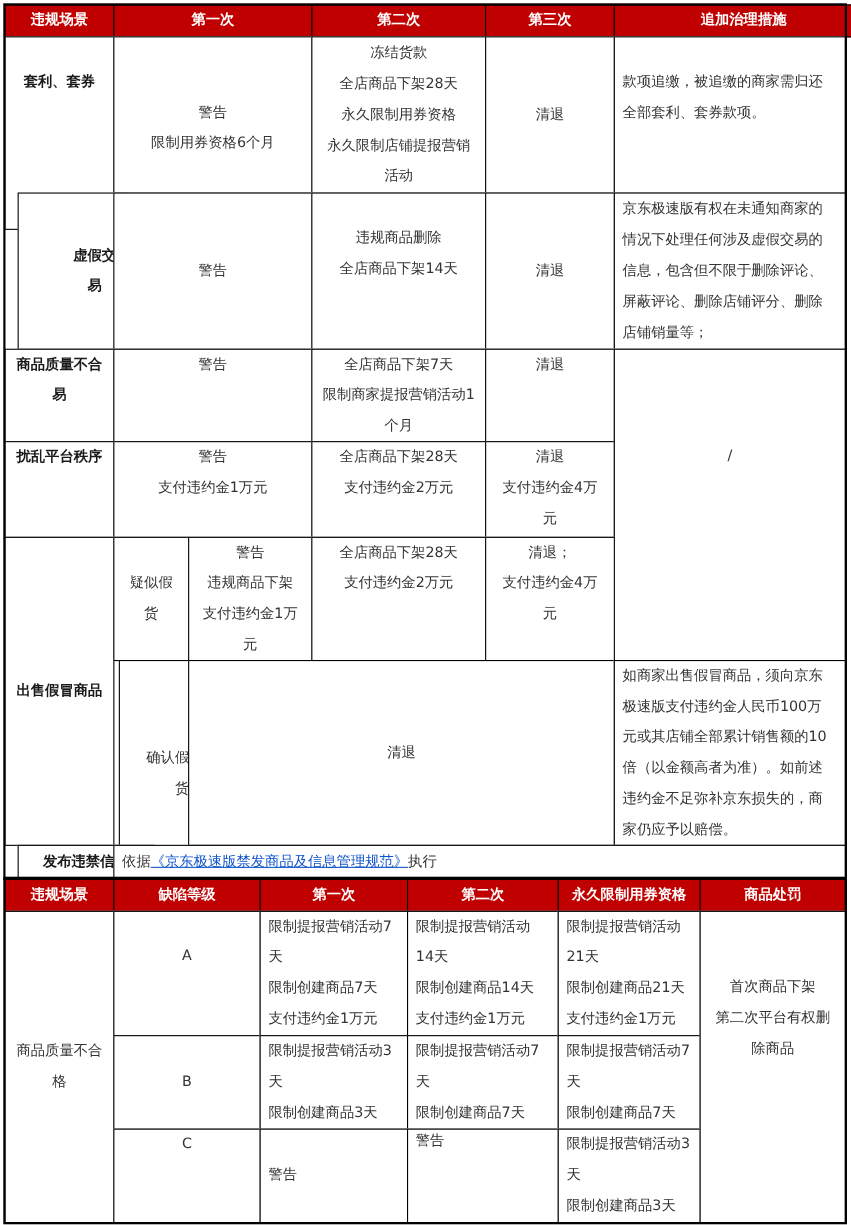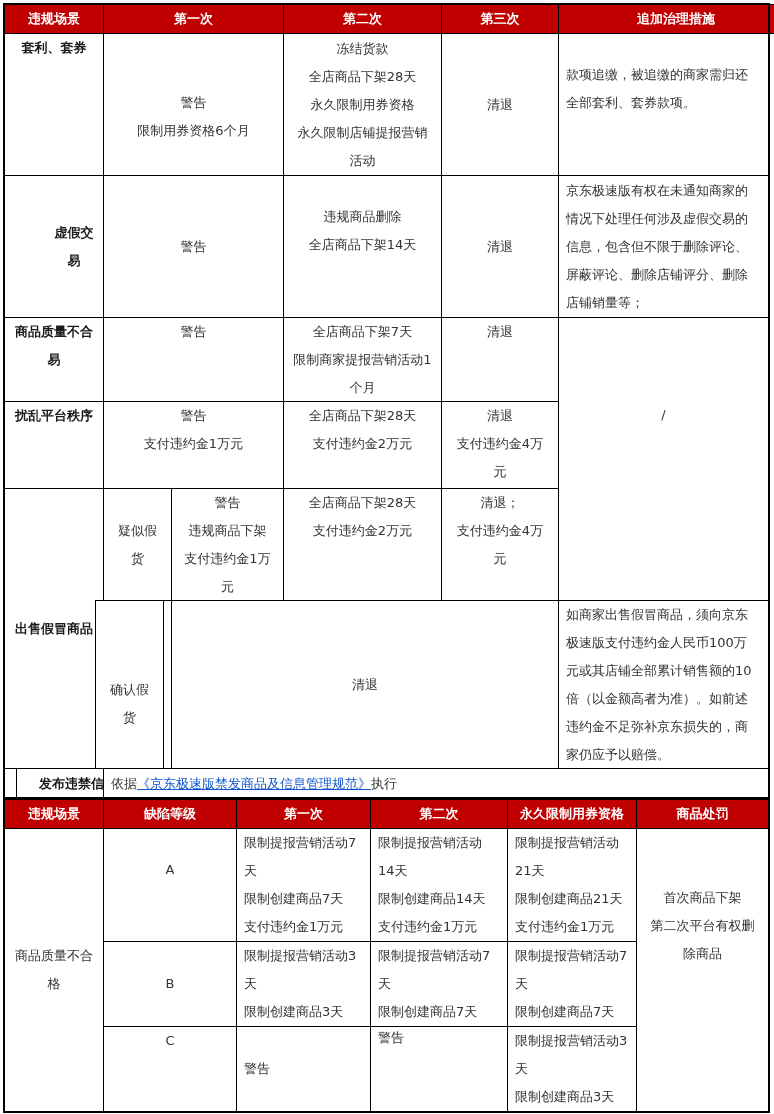--- a/index.html
+++ b/index.html
@@ -18,39 +18,39 @@
 </style>
 </head>
 <body>
 
 <div class="c h" style="left:4px;top:4px;width:100px;height:30px;">违规场景</div>
 <div class="c h" style="left:103px;top:4px;width:181px;height:30px;">第一次</div>
 <div class="c h" style="left:283px;top:4px;width:159px;height:30px;">第二次</div>
 <div class="c h" style="left:441px;top:4px;width:118px;height:30px;">第三次</div>
 <div class="c h" style="left:558px;top:4px;width:236px;height:30px;">追加治理措施</div>
 
-<div class="c b" style="left:4px;top:33px;width:100px;height:176px;justify-content:flex-start;">套利、套券</div>
+<div class="c b" style="left:4px;top:33px;width:100px;height:176px;justify-content:flex-start;padding-top:27px;">套利、套券</div>
 <div class="c" style="left:103px;top:33px;width:181px;height:143px;justify-content:flex-start;padding-top:55px;">
   <span>警告</span>
   <span>限制用券资格6个月</span>
 </div>
 <div class="c" style="left:283px;top:33px;width:159px;height:143px;">
   <span>冻结货款</span>
   <span>全店商品下架28天</span>
   <span>永久限制用券资格</span>
   <span>永久限制店铺提报营销</span>
   <span>活动</span>
 </div>
 <div class="c" style="left:441px;top:33px;width:118px;height:143px;">清退</div>
 <div class="c left" style="left:558px;top:33px;width:211px;height:143px;justify-content:flex-start;padding-top:27px;">
   <span>款项追缴，被追缴的商家需归还</span>
   <span>全部套利、套券款项。</span>
 </div>
 
-<div class="c b" style="left:4px;top:175px;width:100px;height:143px;padding-left:44px;">虚假交易</div>
+<div class="c b" style="left:16px;top:175px;width:100px;height:143px;padding-left:44px;">虚假交易</div>
 <div class="c" style="left:103px;top:175px;width:181px;height:143px;">警告</div>
 <div class="c" style="left:283px;top:175px;width:159px;height:143px;justify-content:flex-start;padding-top:27px;">
   <span>违规商品删除</span>
   <span>全店商品下架14天</span>
 </div>
 <div class="c" style="left:441px;top:175px;width:118px;height:143px;">清退</div>
 <div class="c left" style="left:558px;top:175px;width:211px;height:143px;">
   <span>京东极速版有权在未通知商家的</span>
   <span>情况下处理任何涉及虚假交易的</span>
   <span>信息，包含但不限于删除评论、</span>
@@ -101,21 +101,21 @@
 <div class="c top" style="left:283px;top:488px;width:159px;height:113px;">
   <span>全店商品下架28天</span>
   <span>支付违约金2万元</span>
 </div>
 <div class="c top" style="left:441px;top:488px;width:118px;height:113px;">
   <span>清退；</span>
   <span>支付违约金4万</span>
   <span>元</span>
 </div>
 
-<div class="c" style="left:95px;top:600px;width:69px;height:207px;">
+<div class="c" style="left:108px;top:600px;width:69px;height:207px;align-items:flex-end;">
   <span>确认假</span>
   <span>货</span>
 </div>
 <div class="c" style="left:171px;top:600px;width:388px;height:169px;">清退</div>
 <div class="c left" style="left:558px;top:600px;width:211px;height:169px;">
   <span>如商家出售假冒商品，须向京东</span>
   <span>极速版支付违约金人民币100万</span>
   <span>元或其店铺全部累计销售额的10</span>
   <span>倍（以金额高者为准）。如前述</span>
   <span>违约金不足弥补京东损失的，商</span>

